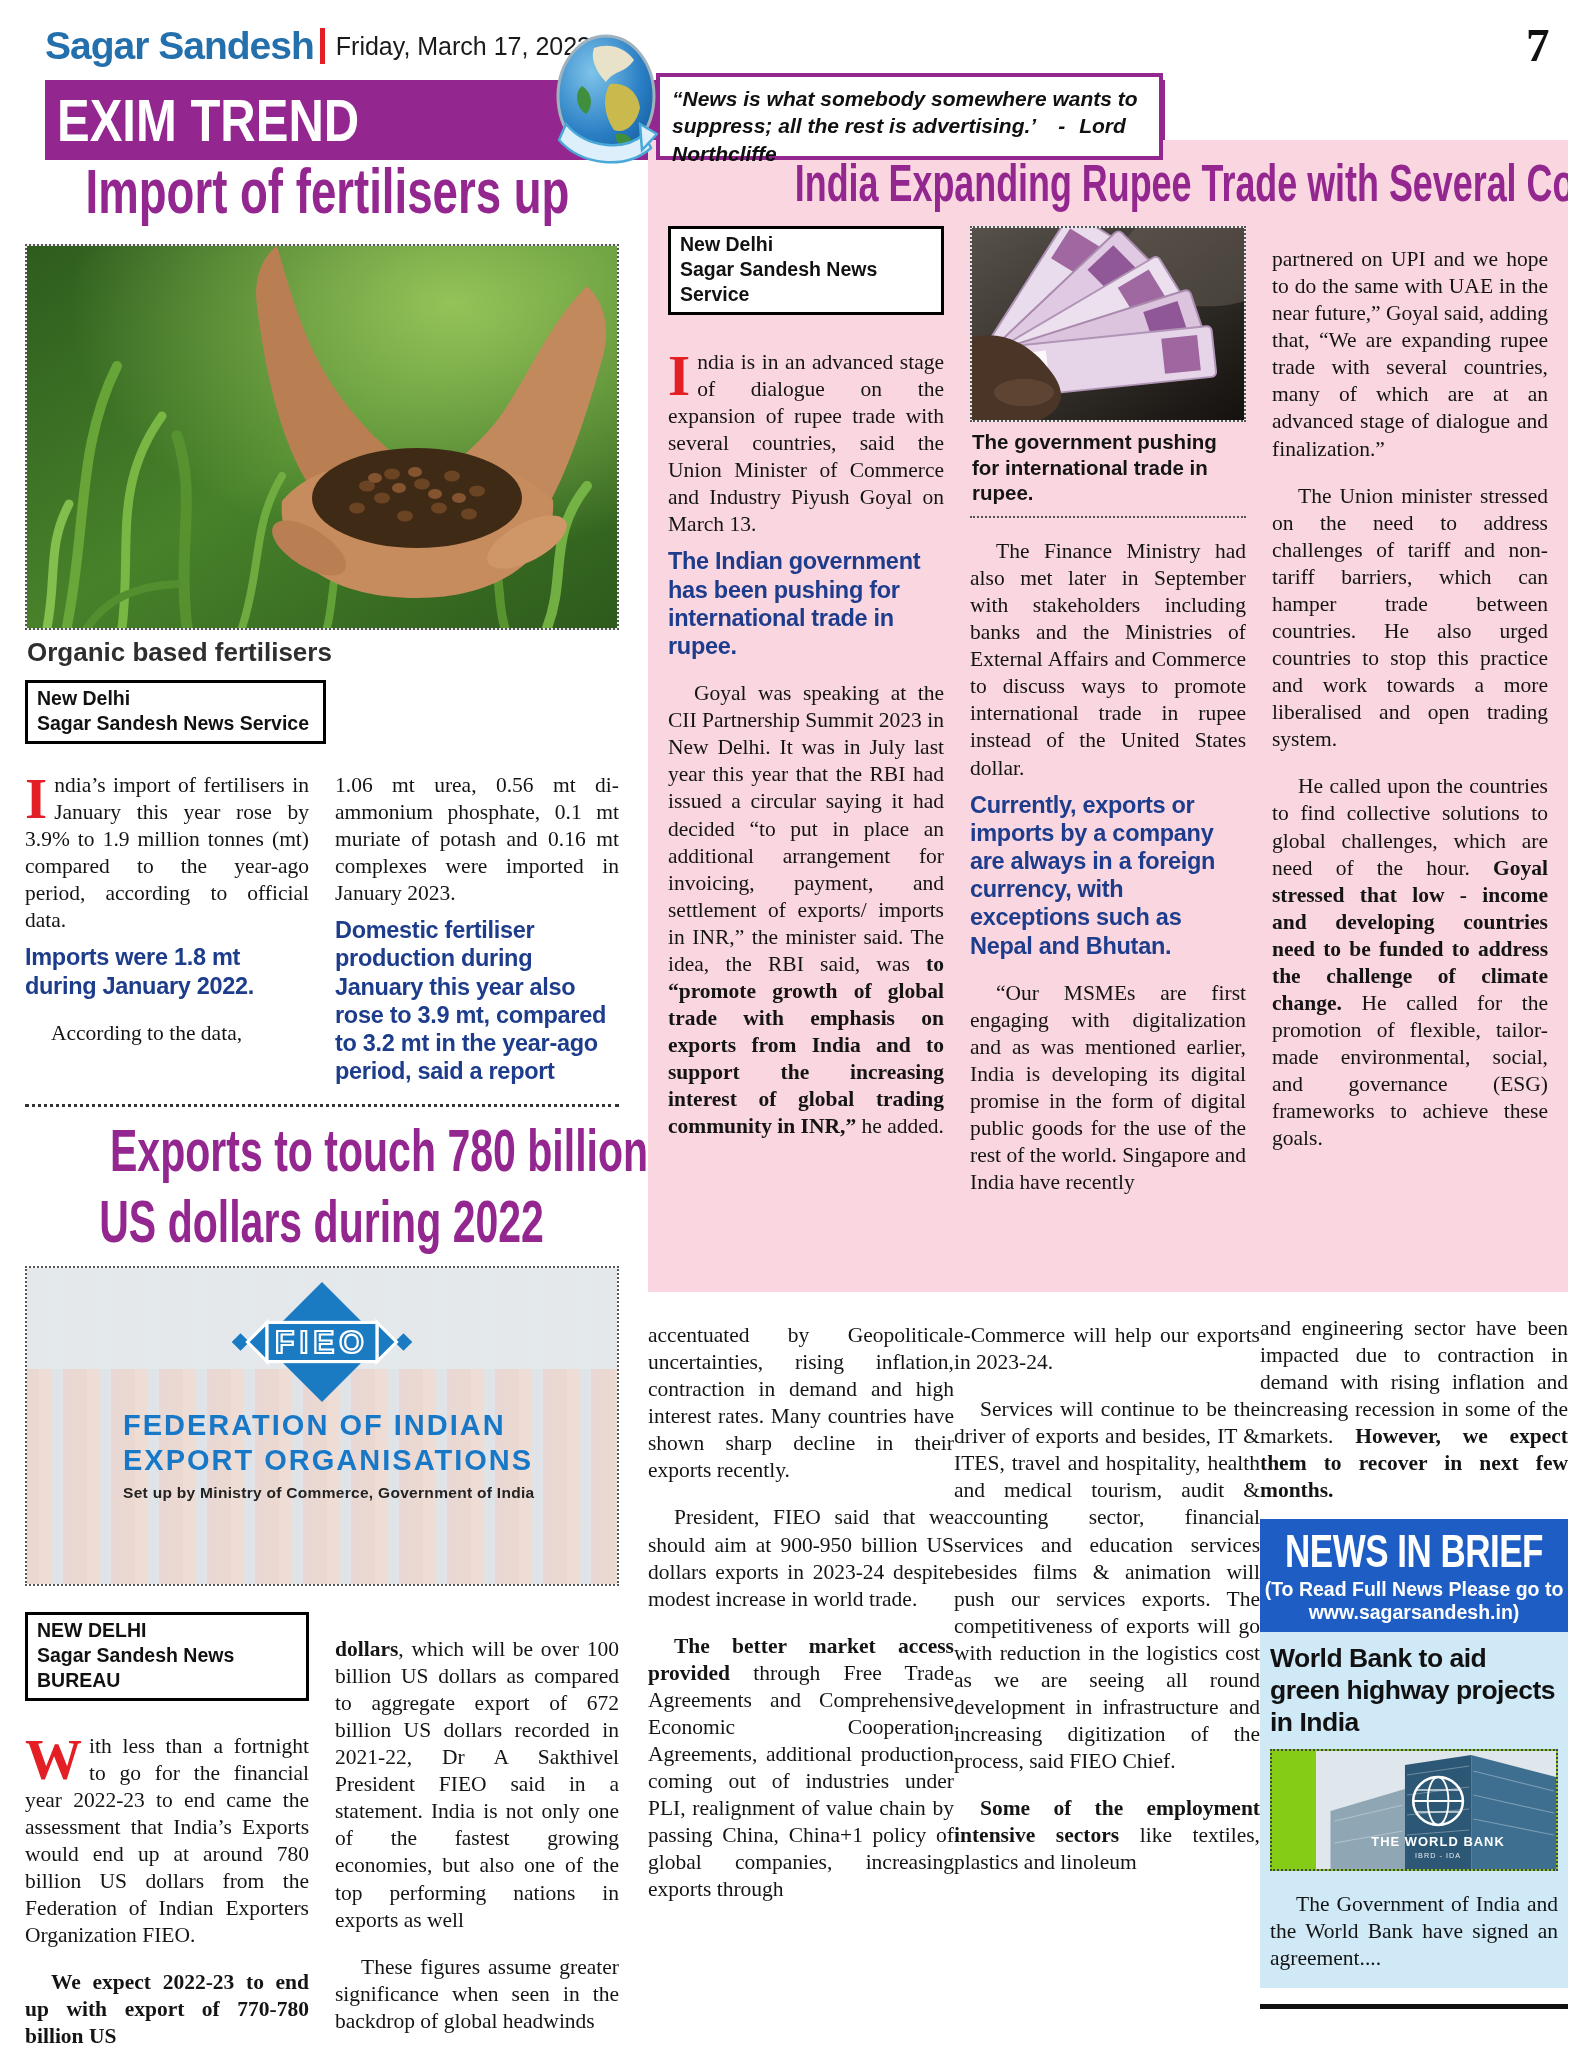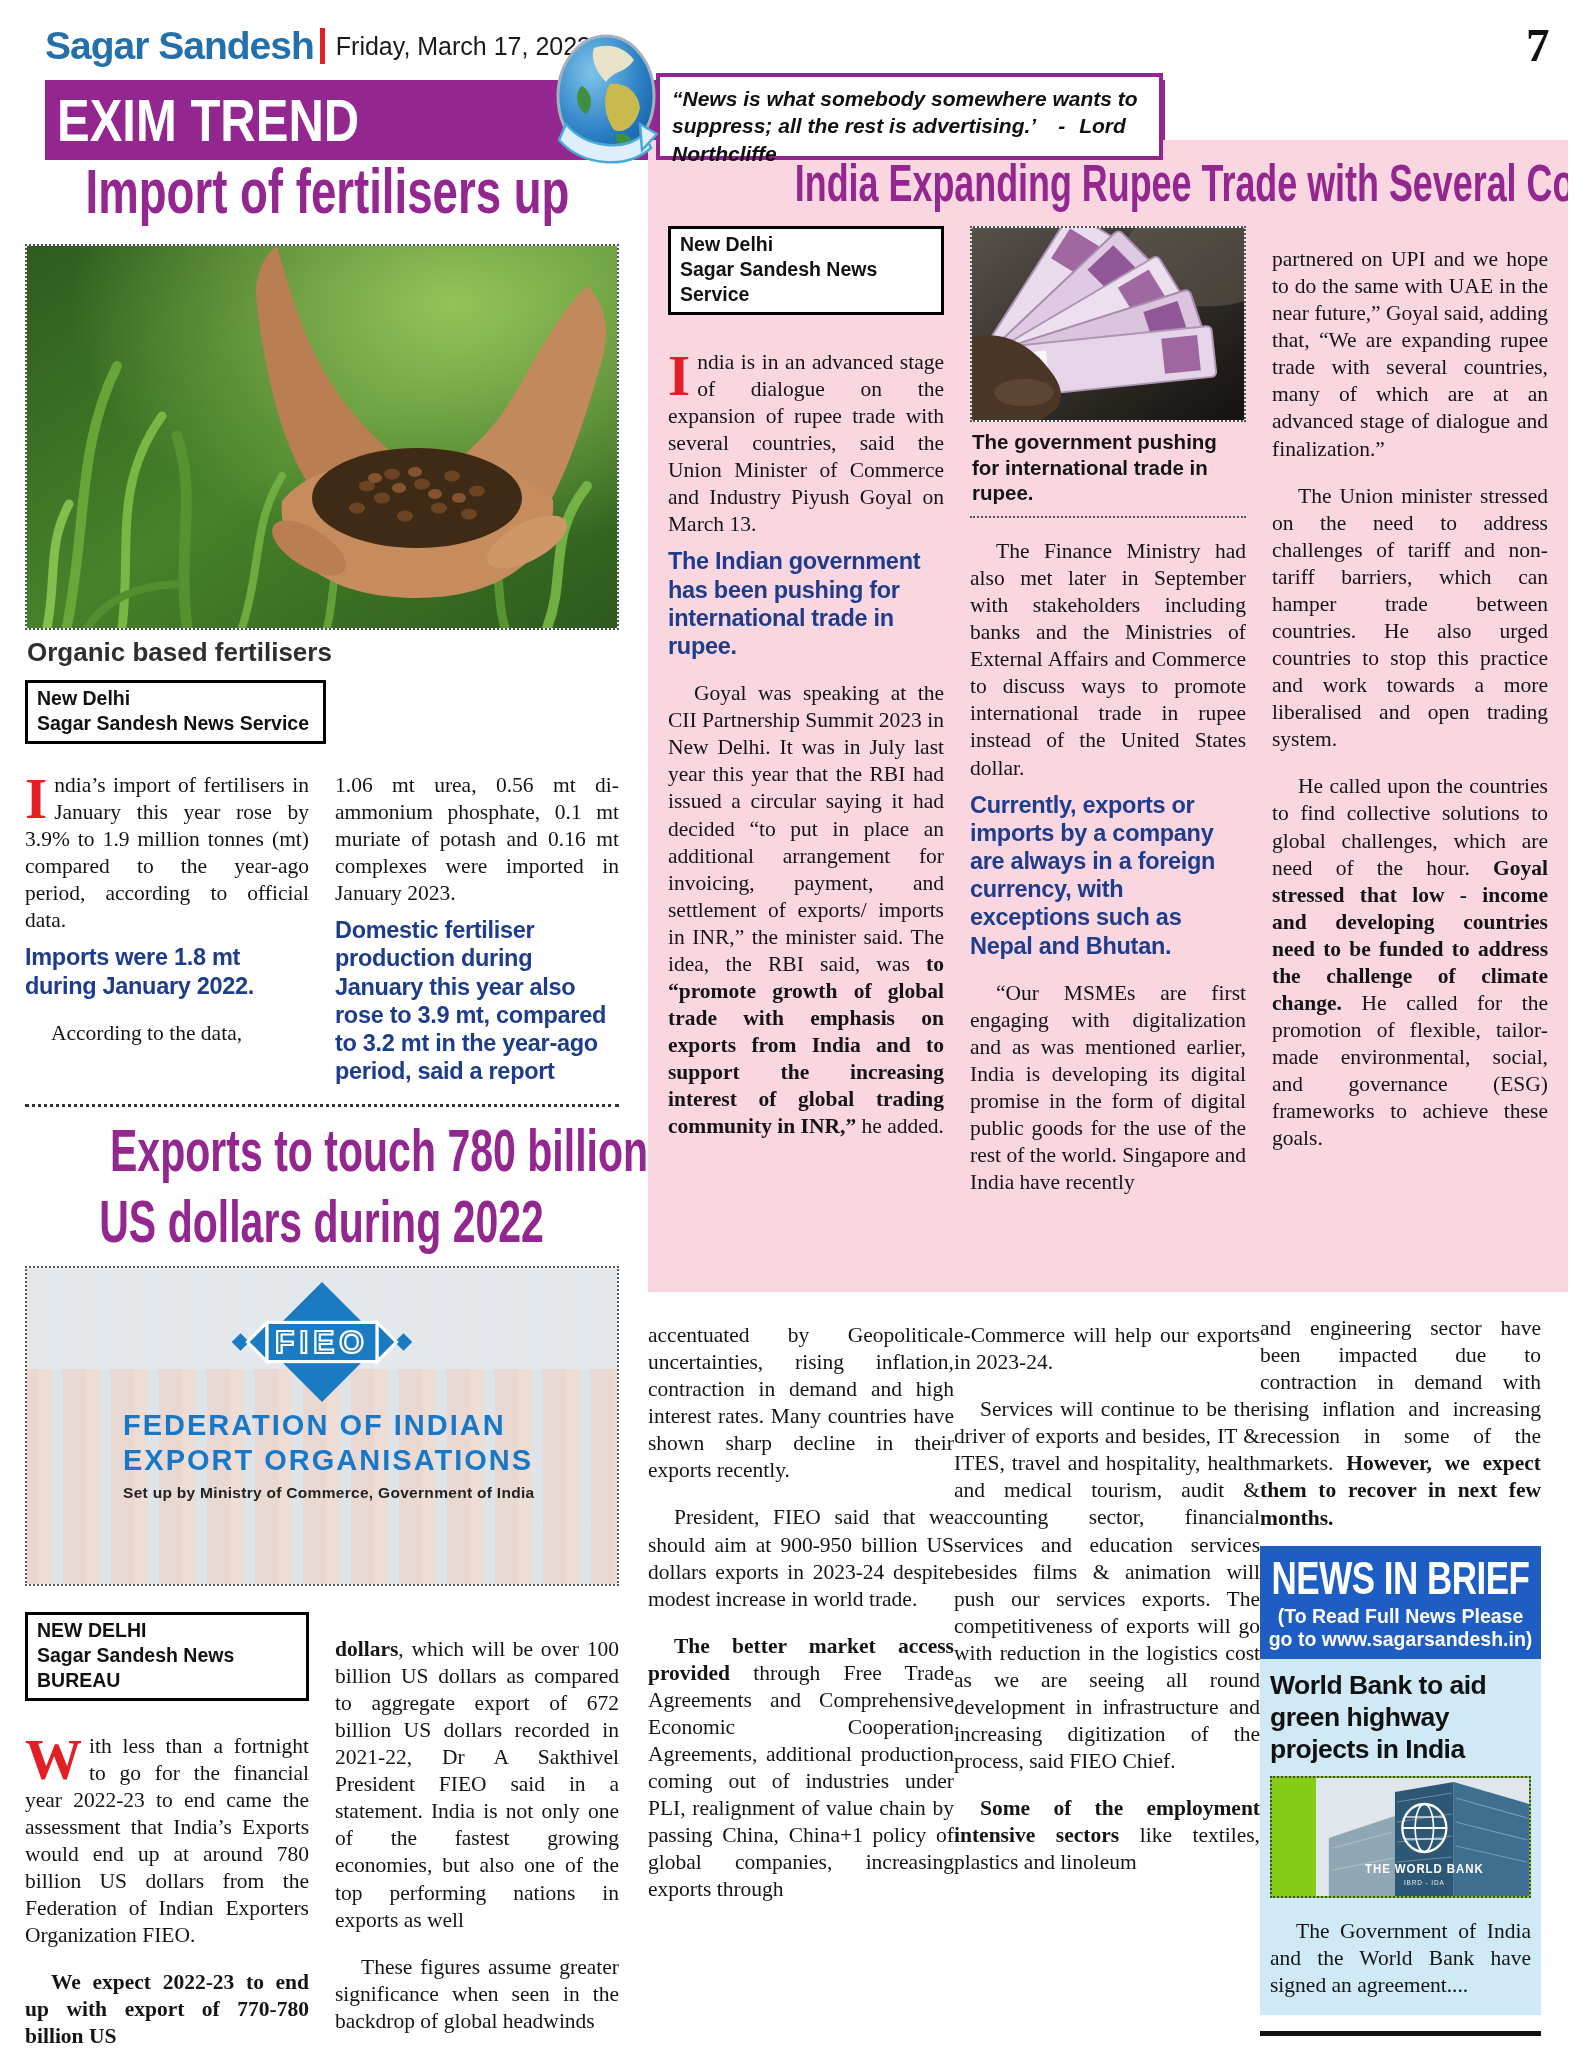--- a/index.html
+++ b/index.html
@@ -72,21 +72,21 @@
 .money-photo { height:196px; }
 .money-caption { font-weight:bold; font-size:20.5px; line-height:1.25; color:#141414;
                  padding:7px 2px 10px; border-bottom:2px dotted #555; margin-bottom:10px; text-align:left; }
 .pc-dl { margin-bottom:14px; }
 
 
 .bp-cols { position:absolute; left:648px; top:1302px; width:612px; display:flex; }
 .bp-cols .col { flex:1; min-width:0; }
 
 
-.col5-block { position:absolute; left:1260px; top:1295px; width:281px; }
+.col5-block { position:absolute; left:1260px; top:1295px; width:308px; }
 .news-box { margin-top:14px; }
 .news-head { background:#1e5ec4; color:#fff; text-align:center; padding:12px 4px 8px; }
 .news-title { font-size:35px; font-weight:bold; display:inline-block; transform:scaleY(1.3);
               transform-origin:center; margin-bottom:7px; letter-spacing:-0.5px; white-space:nowrap; }
 .news-sub { font-weight:bold; font-size:19.5px; line-height:1.18; }
 .news-body { background:#cfe9f7; padding:10px 10px 16px; }
 .news-headline { font-weight:bold; font-size:26.5px; line-height:1.22; color:#111; text-align:left;
                  margin-bottom:10px; letter-spacing:-0.5px; }
 .wb-photo { border:2px dotted #444; margin:0 auto 10px; width:100%; height:122px; background:#84cc16;padding-left:44px; }
 .wb-photo svg { display:block; width:100%; height:100%; }

